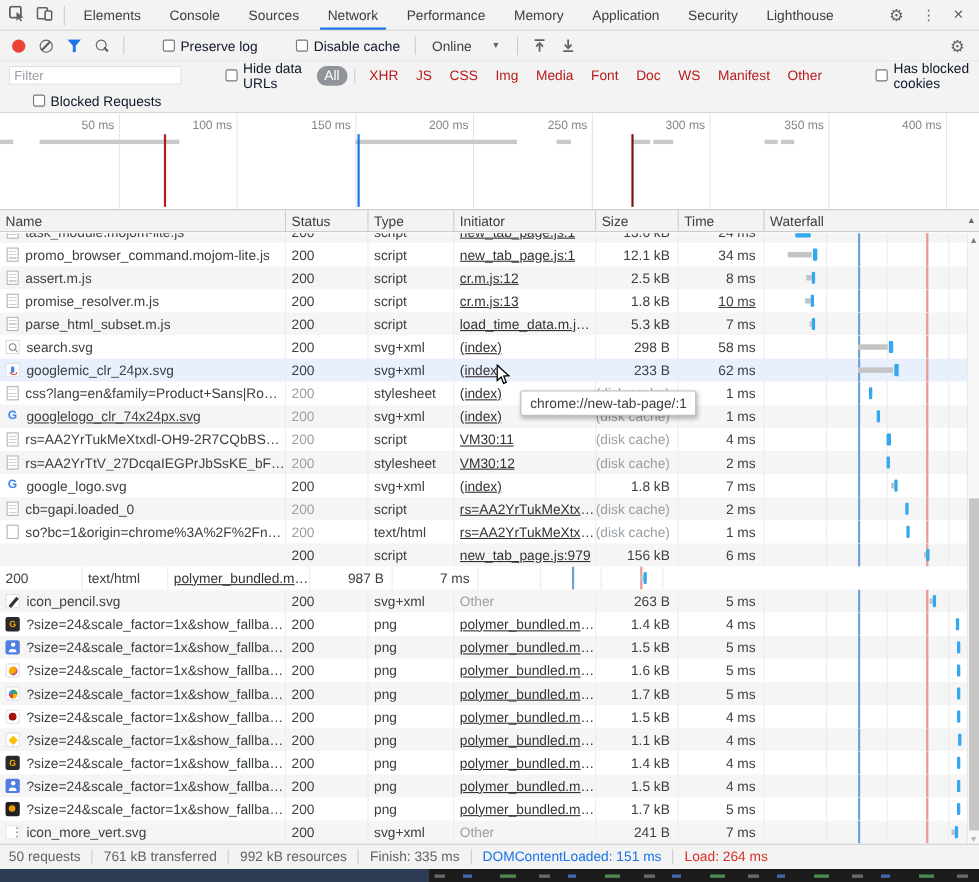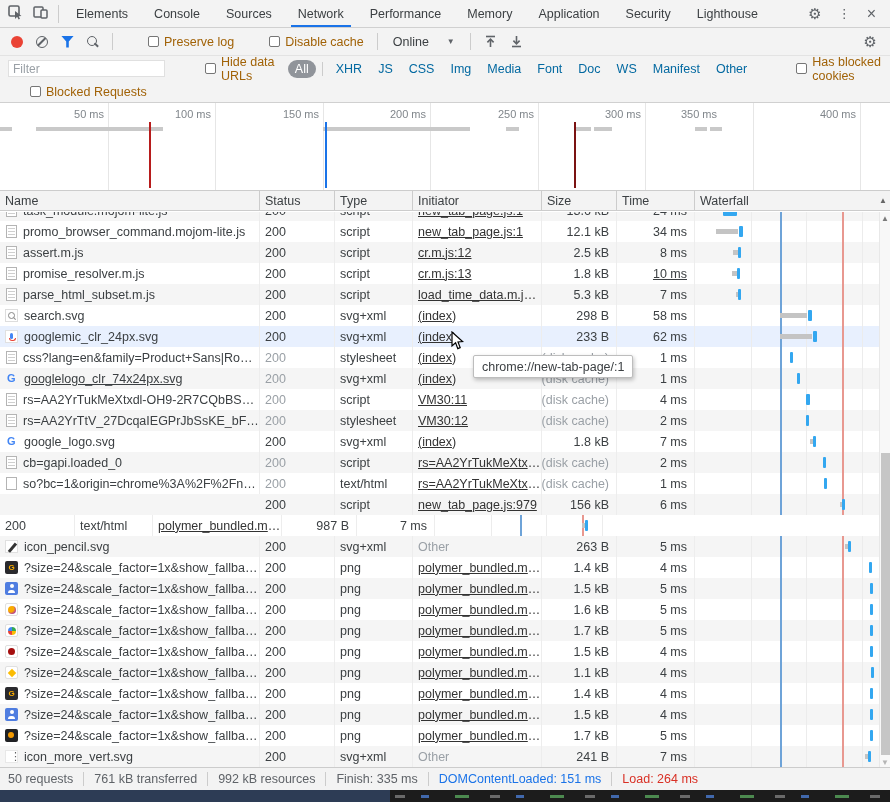--- a/index.html
+++ b/index.html
@@ -22,33 +22,33 @@
   
   .nettoolbar { position:absolute; left:0; top:28px; width:890px; height:28px; background:#f3f3f3; border-bottom:1px solid #e3e3e3; display:flex; align-items:center; gap:13px; padding-left:11px; }
   .rec-dot { width:12px; height:12px; border-radius:50%; background:#ea4335; }
   .clear-ic { width:12px; height:12px; border-radius:50%; border:1.5px solid #5f6368; position:relative; }
   .clear-ic::before { content:""; position:absolute; left:-1px; top:4px; width:11px; height:1.5px; background:#5f6368; transform:rotate(-45deg); }
   .funnel { width:13px; height:12px; background:#1a73e8; clip-path:polygon(0 0,100% 0,60% 50%,60% 100%,40% 100%,40% 50%); }
   .mag { width:12px; height:12px; position:relative; }
   .mag::before { content:""; position:absolute; left:0; top:0; width:8px; height:8px; border:1.5px solid #5f6368; border-radius:50%; }
   .mag::after { content:""; position:absolute; left:7px; top:8px; width:5px; height:1.5px; background:#5f6368; transform:rotate(45deg); }
   .vsep { width:1px; height:17px; background:#ccc; }
-  .chk { display:flex; align-items:center; gap:5px; color:#a16207; font-size:12.5px;padding-left:22px; }
+  .chk { display:flex; align-items:center; gap:5px; color:#0f172a; font-size:12.5px;padding-left:22px; }
   .box { width:11px; height:11px; border:1px solid #767676; border-radius:2px; background:#fff; flex:none; }
   .dd { display:flex; align-items:center; gap:18px; color:#3c4043; font-size:12.5px; padding:0 2px; }
   .dd .caret { font-size:8px; color:#5f6368; }
   .har { width:13px; height:13px; }
   .tb2-gear { margin-left:auto; padding-right:13px; }
 
   
   .filterbar { position:absolute; left:0; top:56px; width:890px; height:25px; background:#f3f3f3; display:flex; align-items:center; gap:8px; padding-left:8px; }
   .filter-input { width:157px; height:17px; border:1px solid #e0e0e0; background:#fff; font-size:12px; padding:0 4px; color:#3c4043; font-family:inherit; }
   .filter-input::placeholder { color:#9aa0a6; }
   .pills { display:flex; align-items:center; gap:2px; }
-  .pill { padding:2px 7px; border-radius:9px; color:#0369a1; font-size:12.5px; }
+  .pill { padding:2px 7px; border-radius:9px; color:#b91c1c; font-size:12.5px; }
   .pill.active { background:#90949a; color:#fff; }
   .pill-sep { width:1px; height:14px; background:#ccc; margin:0 4px; }
   .blockedbar { position:absolute; left:0; top:81px; width:890px; height:22px; background:#f3f3f3; border-bottom:1px solid #d0d0d0; display:flex; align-items:center; padding-left:8px; }
 
   
   .overview { position:absolute; left:0; top:103px; width:890px; height:87px; background:#fff; overflow:hidden; }
   .ov-grid { position:absolute; top:0; bottom:0; width:1px; background:#e6e6e6; }
   .ov-lab { position:absolute; top:5px; width:100px; text-align:right; font-size:11px; color:#80868b; }
   .ov-bar { position:absolute; top:24px; height:4px; background:#c9c9c9; }
   .ov-line { position:absolute; top:19px; bottom:2px; width:2px; }
@@ -249,21 +249,21 @@
       <div class="ov-lab" style="left: 111px;">100 ms</div>
       <div class="ov-grid" style="left: 323px;"></div>
       <div class="ov-lab" style="left: 219px;">150 ms</div>
       <div class="ov-grid" style="left: 430px;"></div>
       <div class="ov-lab" style="left: 326px;">200 ms</div>
       <div class="ov-grid" style="left: 538px;"></div>
       <div class="ov-lab" style="left: 434px;">250 ms</div>
       <div class="ov-grid" style="left: 645px;"></div>
       <div class="ov-lab" style="left: 541px;">300 ms</div>
       <div class="ov-grid" style="left: 753px;"></div>
-      <div class="ov-lab" style="left: 649px; text-align: center;">350 ms</div>
+      <div class="ov-lab" style="left: 649px;">350 ms</div>
       <div class="ov-grid" style="left: 860px;"></div>
       <div class="ov-lab" style="left: 756px;">400 ms</div>
       <div class="ov-bar" style="left: 0px; width: 12px;"></div>
       <div class="ov-bar" style="left: 36px; width: 127px;"></div>
       <div class="ov-bar" style="left: 323px; width: 147px;"></div>
       <div class="ov-bar" style="left: 506px; width: 13px;"></div>
       <div class="ov-bar" style="left: 575px; width: 16px;"></div>
       <div class="ov-bar" style="left: 594px; width: 18px;"></div>
       <div class="ov-bar" style="left: 695px; width: 12px;"></div>
       <div class="ov-bar" style="left: 710px; width: 12px;"></div>

